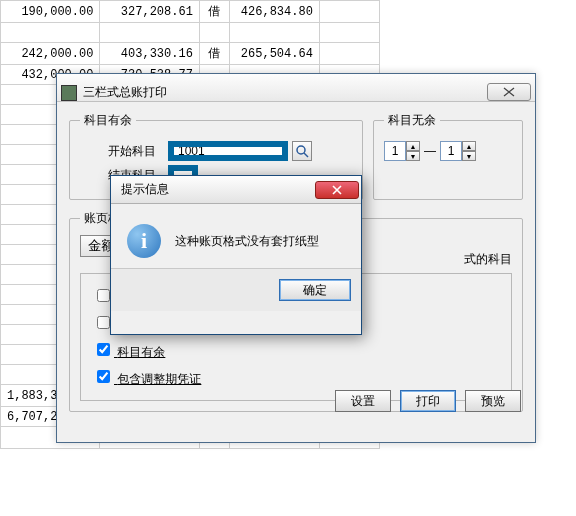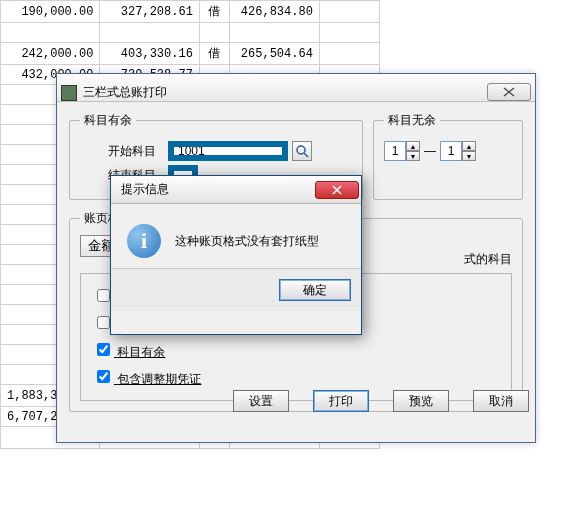--- a/index.html
+++ b/index.html
@@ -125,22 +125,22 @@
     cursor: pointer;
   }
   .right-note {
     position: absolute; right: 10px; top: 24px; text-align: right;
   }
   .checks { margin-top: 16px; padding: 6px 12px; border:1px solid #b8b8b8;text-decoration:underline; }
   .checks label { display:block; margin: 6px 0; cursor:pointer; }
   .checks input { margin-right: 4px; }
   .dlg-buttons {
     position: absolute;
-    bottom: 10px; right: 6px;
-    display: flex; gap: 24px;
+    bottom: 10px; right: 14px;
+    display: flex; gap: 9px;
   }
   .btn {
     width: 56px; height: 22px;
     border: 1px solid #707070;
     background: linear-gradient(#fdfdfd,#dcdcdc);
     cursor: pointer;
     font-size: 12px;
   }
   .btn.primary {
     border-color: #2f6db3;
@@ -420,21 +420,20 @@
         <label><input type="checkbox" style=""> <span>科目无余</span></label>
         <label><input type="checkbox" checked="" style=""> <span>科目有余</span></label>
         <label><input type="checkbox" checked="" style=""> <span>包含调整期凭证</span></label>
       </div>
     </fieldset>
 
     <div class="dlg-buttons">
       <button class="btn">设置</button>
       <button class="btn primary">打印</button>
       <button class="btn">预览</button>
-      <button class="btn">取消</button>
     </div>
   </div>
 </div>
 
 <div class="msgbox">
   <div class="msg-title">
     <span>提示信息</span>
     <div class="msg-close">
       <svg width="14" height="10" viewBox="0 0 14 10">
           <path d="M3 1 L11 9 M11 1 L3 9" stroke="#fff" stroke-width="1.6"></path>

